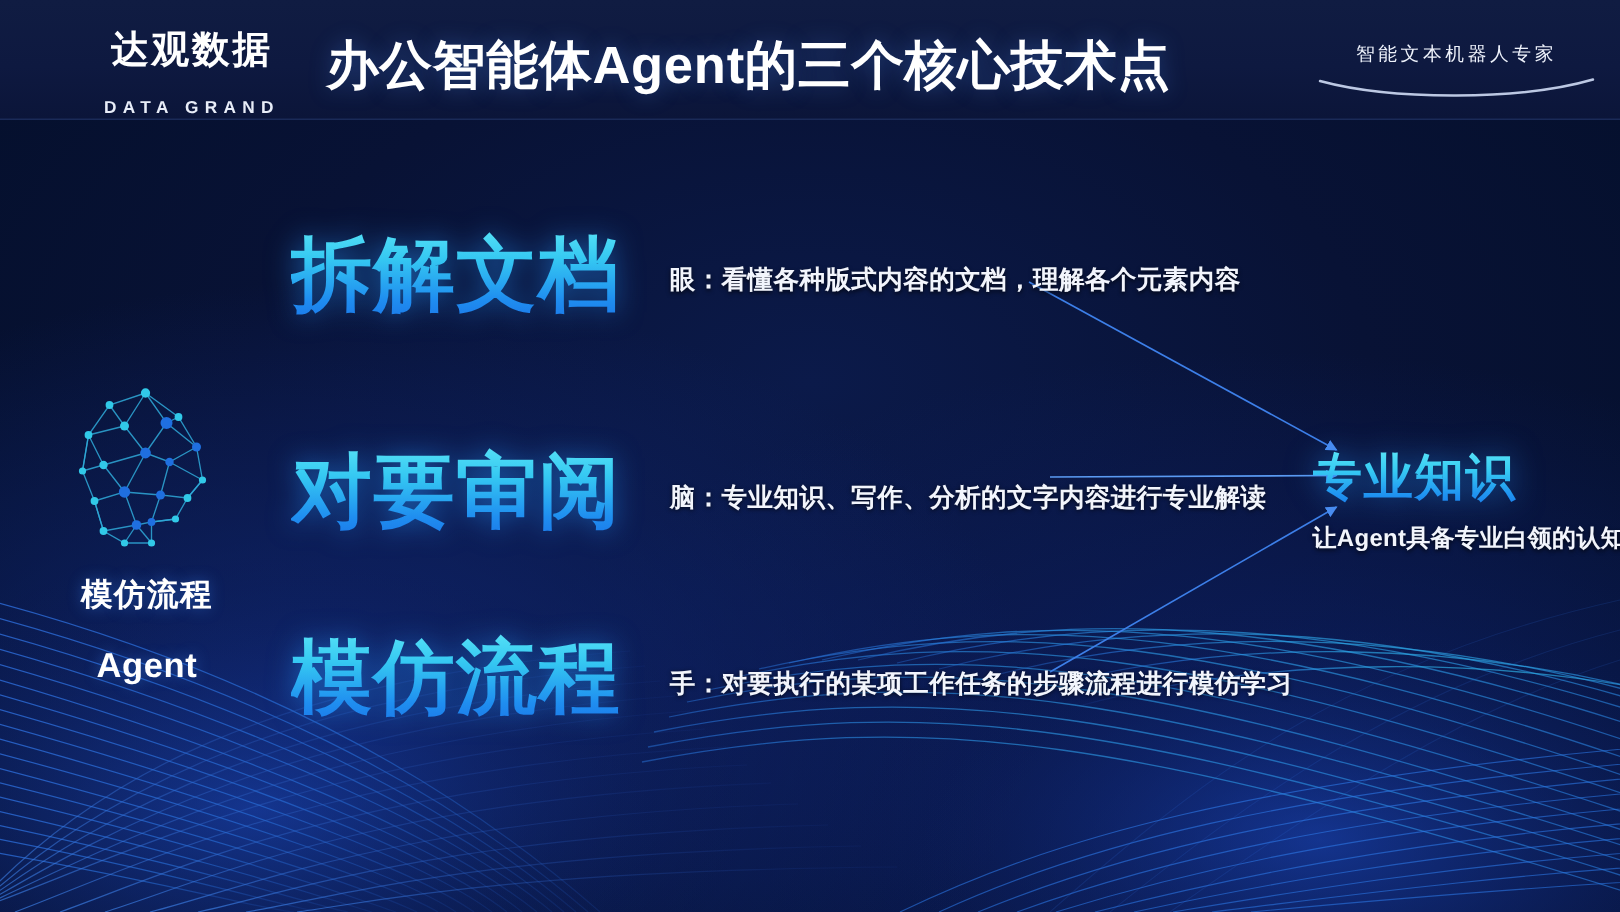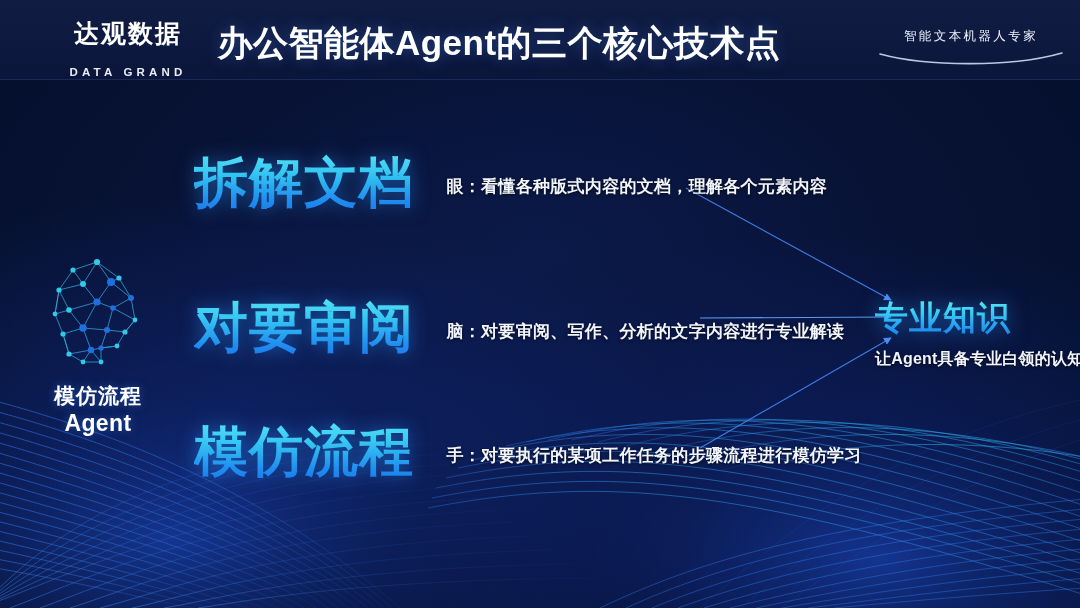--- a/index.html
+++ b/index.html
@@ -114,20 +114,21 @@
     white-space: nowrap;
     text-shadow: 0 0 10px rgba(60,140,255,0.45);
   }
   #agent-label-en {
     color: #ffffff;
     font-size: 23px;
     font-weight: bold;
     letter-spacing: 0.4px;
     line-height: 1.15;
     text-shadow: 0 0 10px rgba(60,140,255,0.45);
+    margin-top: 20px;
   }
 
   
   .cap-row { position: absolute; left: 194px; }
   #cap-row-0 { top: 147px; }
   #cap-row-1 { top: 292px; }
   #cap-row-2 { top: 416px; }
 
   .cap-title {
     display: inline-block;
@@ -389,21 +390,21 @@
     <div id="agent-label-en">Agent</div>
   </div>
 
   <div class="cap-row" id="cap-row-0">
     <span class="cap-title">拆解文档</span>
     <span class="cap-desc">眼：看懂各种版式内容的文档，理解各个元素内容</span>
   </div>
 
   <div class="cap-row" id="cap-row-1">
     <span class="cap-title">对要审阅</span>
-    <span class="cap-desc">脑：对要审阅、写作、分析的文字内容进行专业解读</span>
+    <span class="cap-desc">脑：专业知识、写作、分析的文字内容进行专业解读</span>
   </div>
 
   <div class="cap-row" id="cap-row-2">
     <span class="cap-title">模仿流程</span>
     <span class="cap-desc">手：对要执行的某项工作任务的步骤流程进行模仿学习</span>
   </div>
 
   <div id="outcome-block">
     <div id="outcome-title">专业知识</div>
     <div id="outcome-subtitle">让Agent具备专业白领的认知</div>

